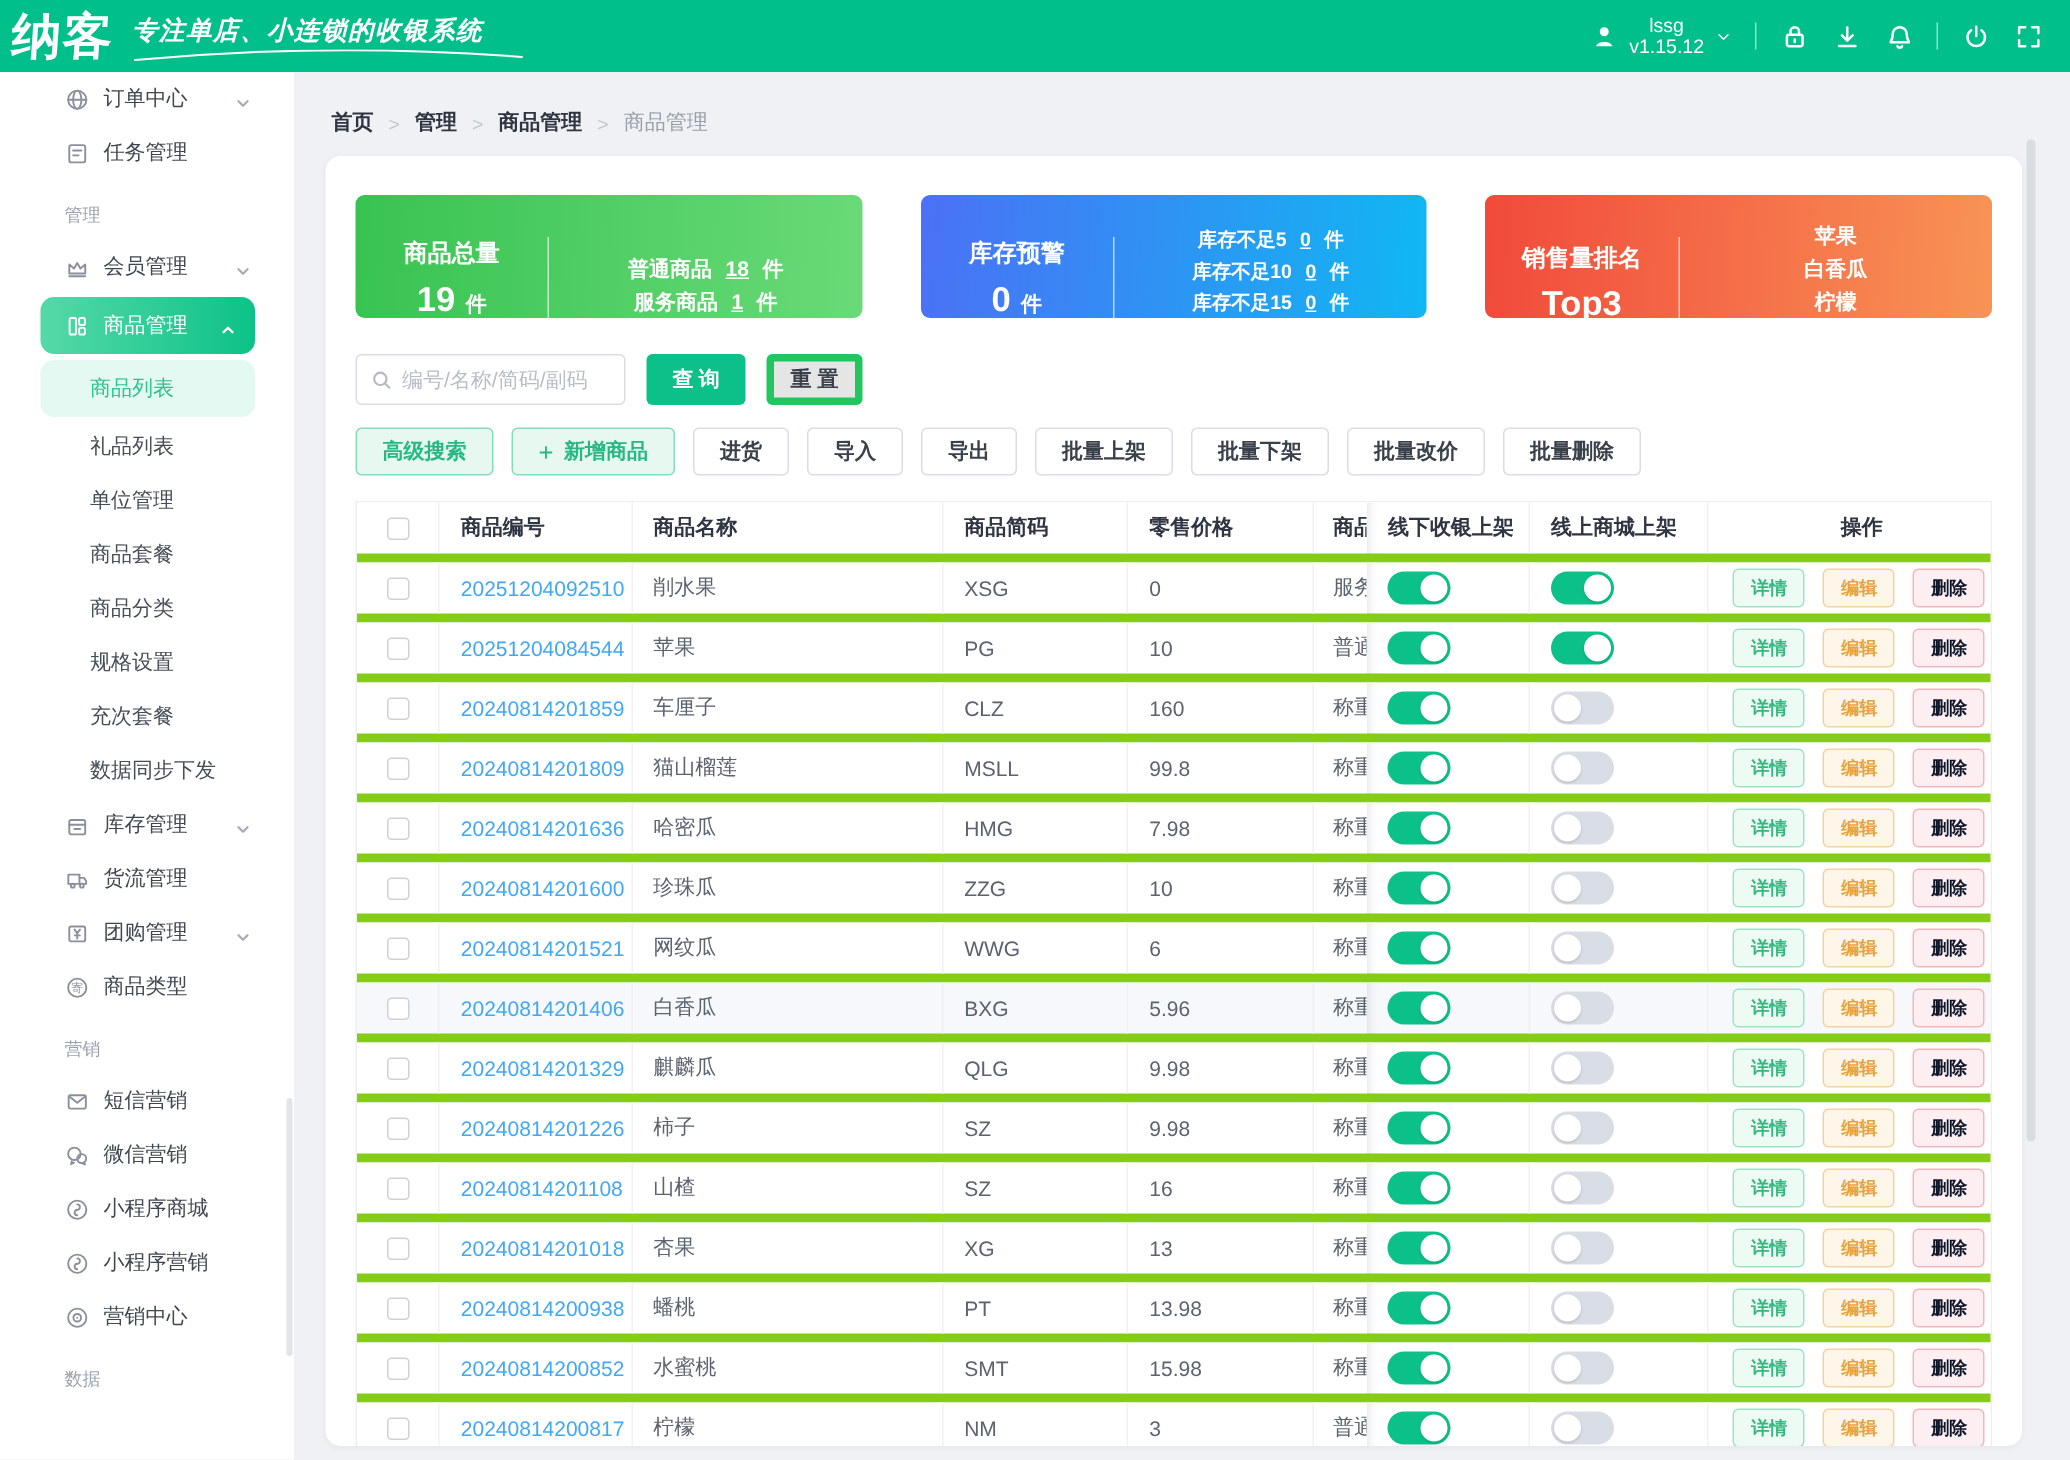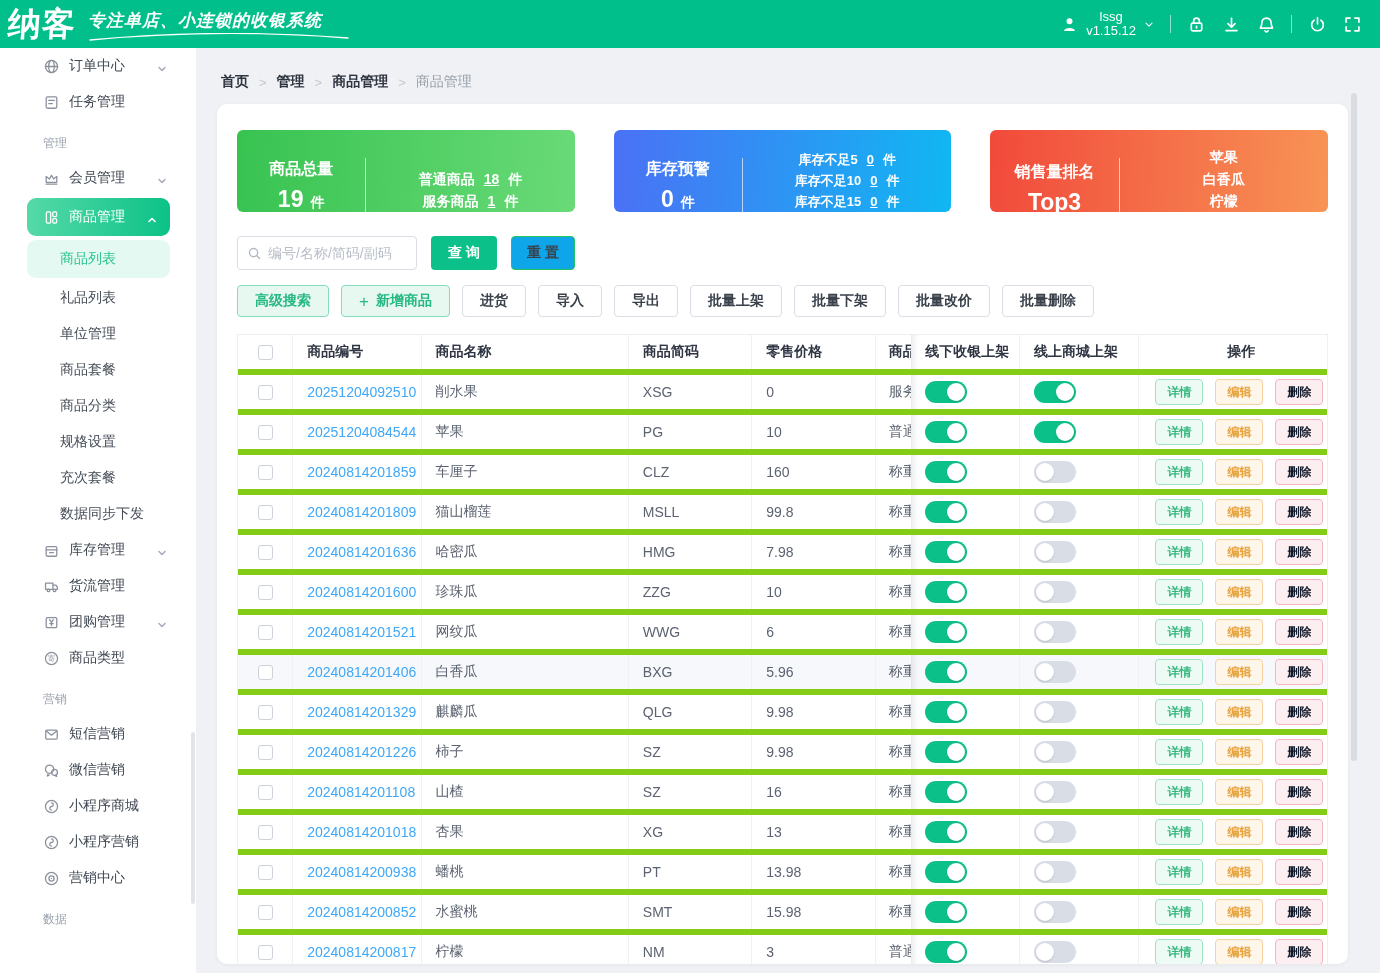--- a/index.html
+++ b/index.html
@@ -59,22 +59,22 @@
   .card.blue .card-line{font-size:13px;line-height:21px}
   .card-line .num{font-weight:700;text-decoration:underline;margin:0 9px}
   .card.red .card-line{font-weight:600;line-height:22px}
 
   
   .search-row{margin-top:24px;display:flex;align-items:center;gap:14px}
   .search-box{width:180px;height:34px;border:1px solid #d9dde4;border-radius:4px;display:flex;align-items:center;padding:0 9px;gap:6px;background:#fff}
   .search-box svg{width:15px;height:15px;stroke:#b4bac4;fill:none;stroke-width:1.5;stroke-linecap:round;flex:0 0 auto}
   .search-box input{border:none;outline:none;width:100%;font-size:14px;color:#333;background:transparent}
   .search-box input::placeholder{color:#b7bdc7}
-  .btn-query{width:66px;height:34px;background:#0cc189;color:#fff;border:none;border-radius:4px;font-size:14px;font-weight:700;cursor:pointer;font-family:Liberation Sans, sans-serif}
-  .btn-reset{width:64px;height:34px;background:#0ea5e9;border:1px solid #22c55e;border-radius:4px;font-size:14px;font-weight:700;color:#3a414b;cursor:pointer;font-family:inherit}
+  .btn-query{width:66px;height:34px;background:#0cc189;color:#fff;border:none;border-radius:4px;font-size:14px;font-weight:700;cursor:pointer;font-family:Liberation Serif, serif}
+  .btn-reset{width:64px;height:34px;background:#e5e5e5;border:5px solid #22c55e;border-radius:4px;font-size:14px;font-weight:700;color:#3a414b;cursor:pointer;font-family:inherit}
   .toolbar{margin-top:15px;display:flex;gap:12px}
   .tbtn{height:32px;padding:0 17px;border-radius:4px;border:1px solid #d9dde4;background:#fff;color:#3a414b;font-size:14px;font-weight:600;cursor:pointer;display:flex;align-items:center;font-family:inherit}
   .tbtn.green{background:#e7f8f0;border-color:#84ddba;color:#27b984}
   .tbtn .plus{font-size:17px;font-weight:400;margin-right:7px;line-height:1}
 
   
   .table{margin-top:17px;width:1091px;border:1px solid #eceff4;border-bottom:none}
   .trow{display:flex;height:40px;border-bottom:6px solid #84cc16;background:#fff}
   .trow.hl{background:#f6f8fb}
   .cell{display:flex;align-items:center;height:100%;padding-left:14px;border-right:1px solid #eef1f6;font-size:14px;color:#5c6370;overflow:hidden;white-space:nowrap}

